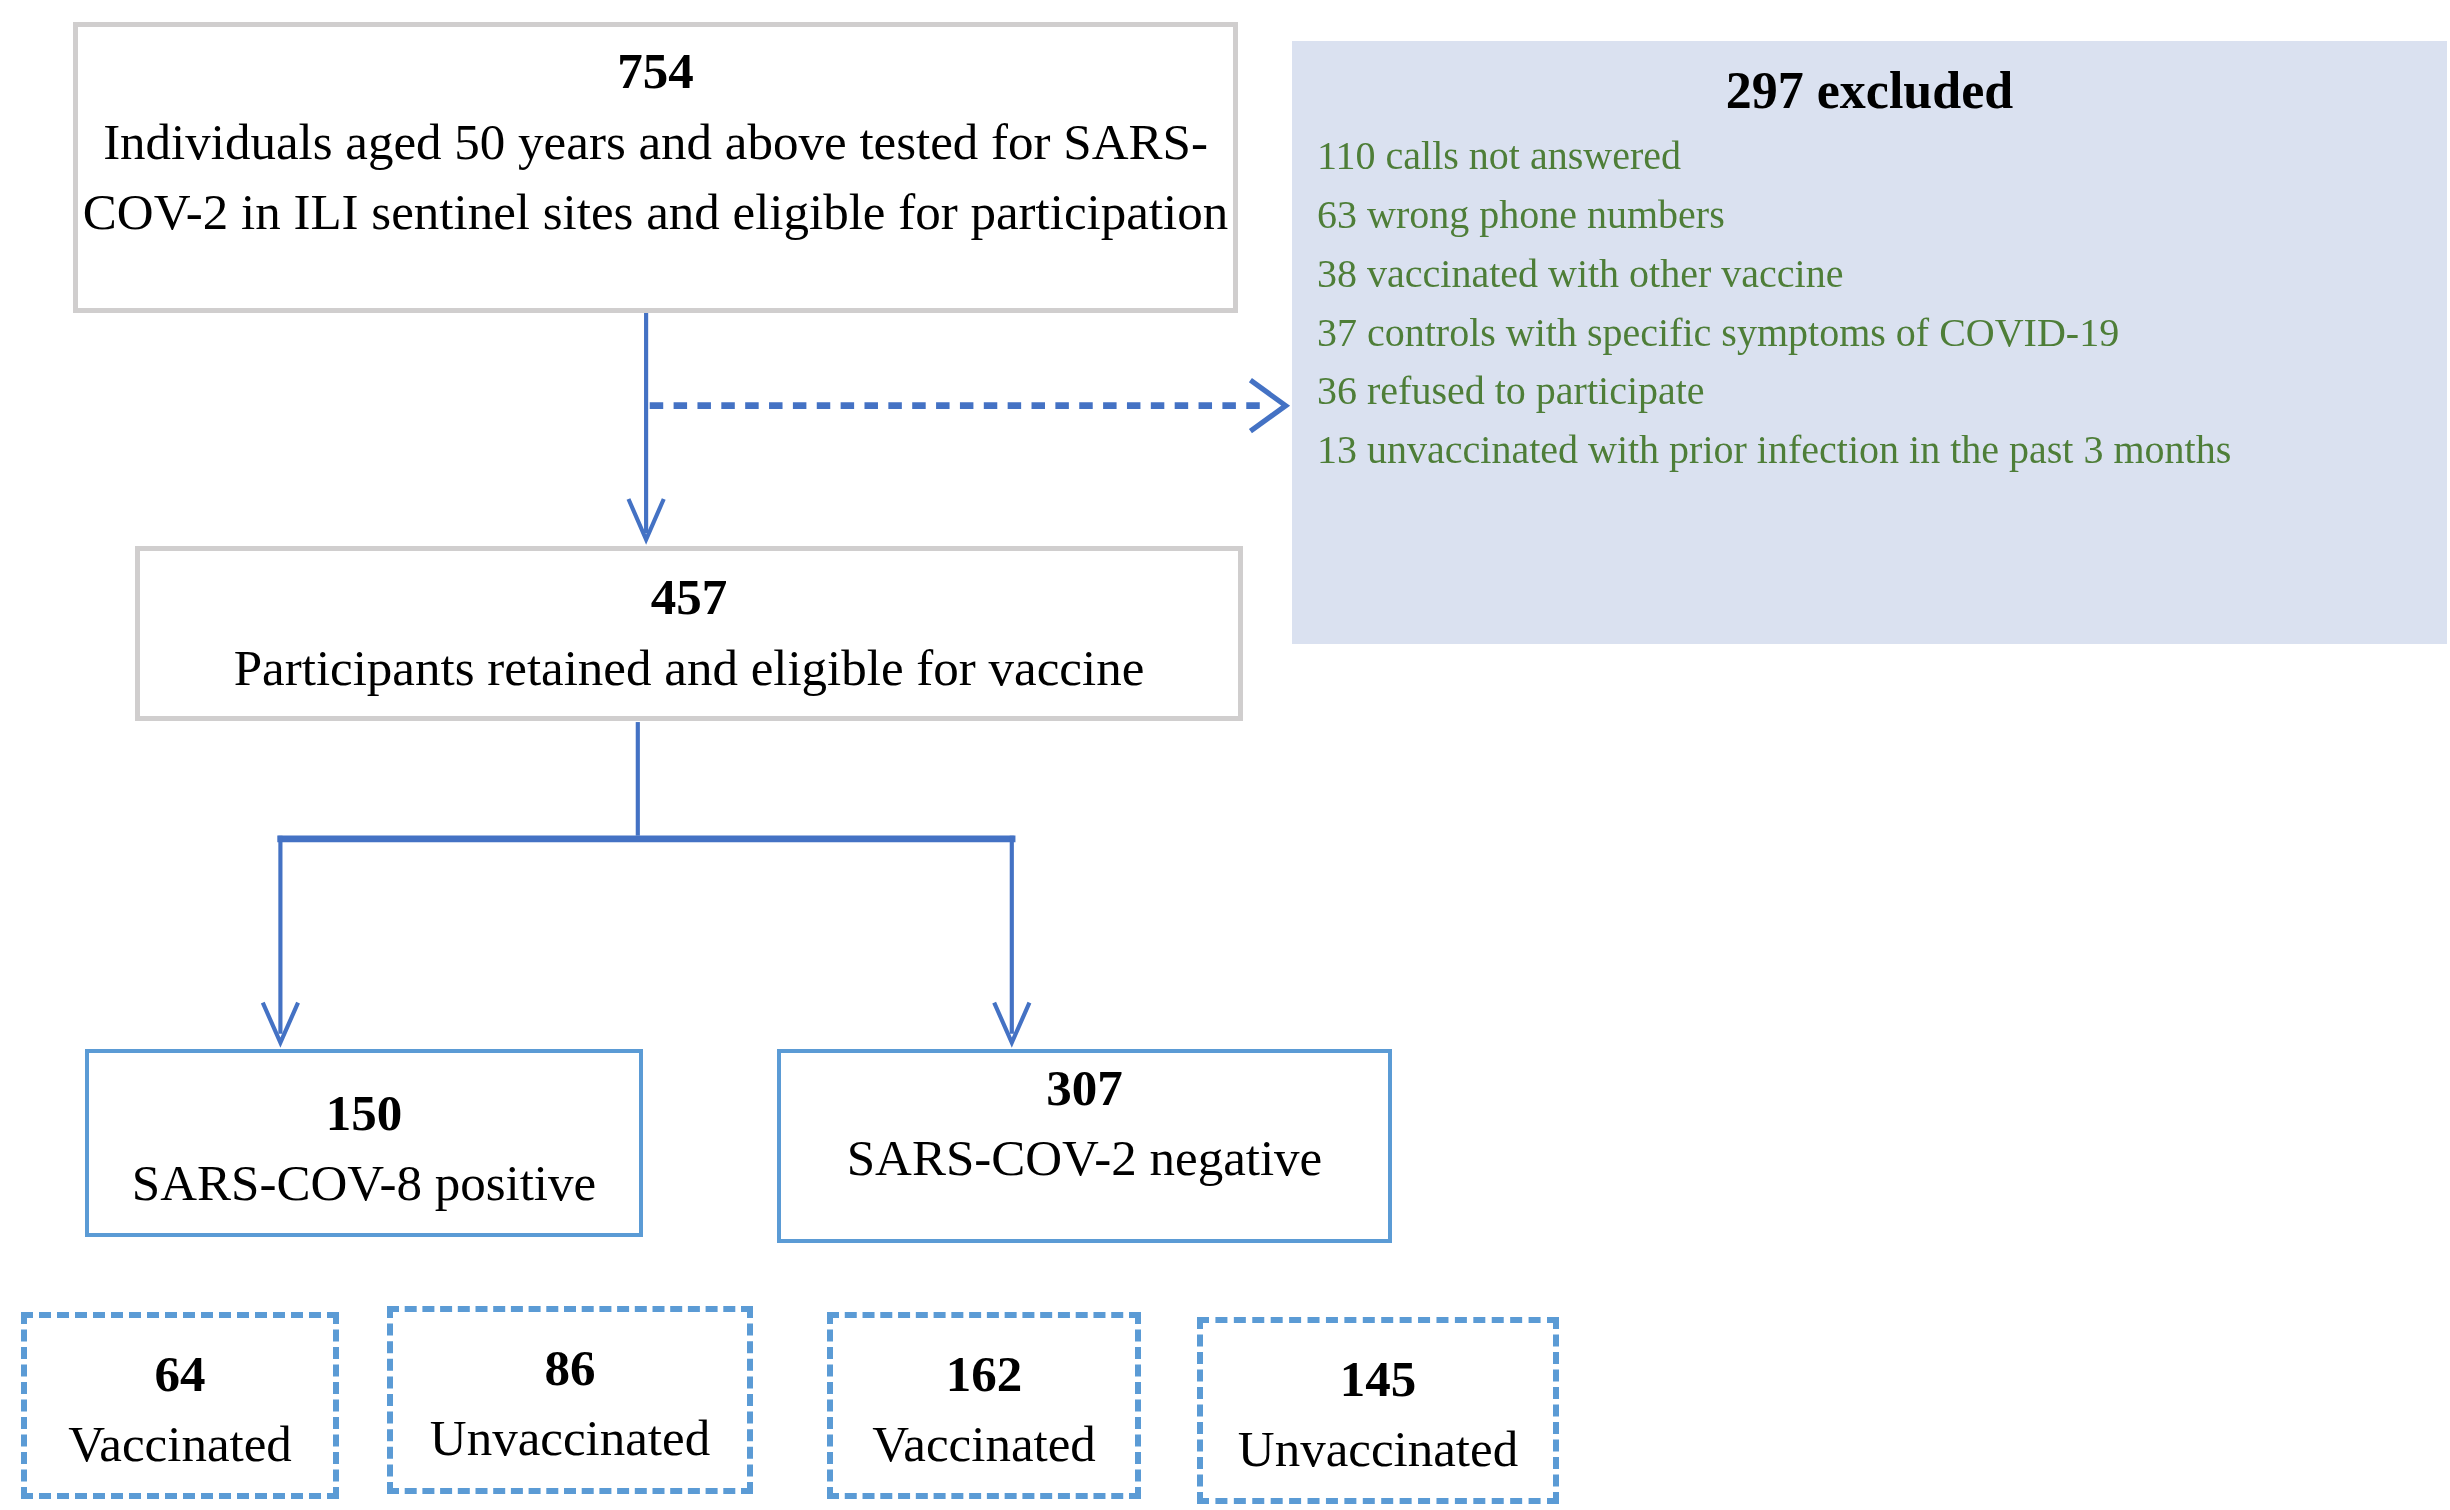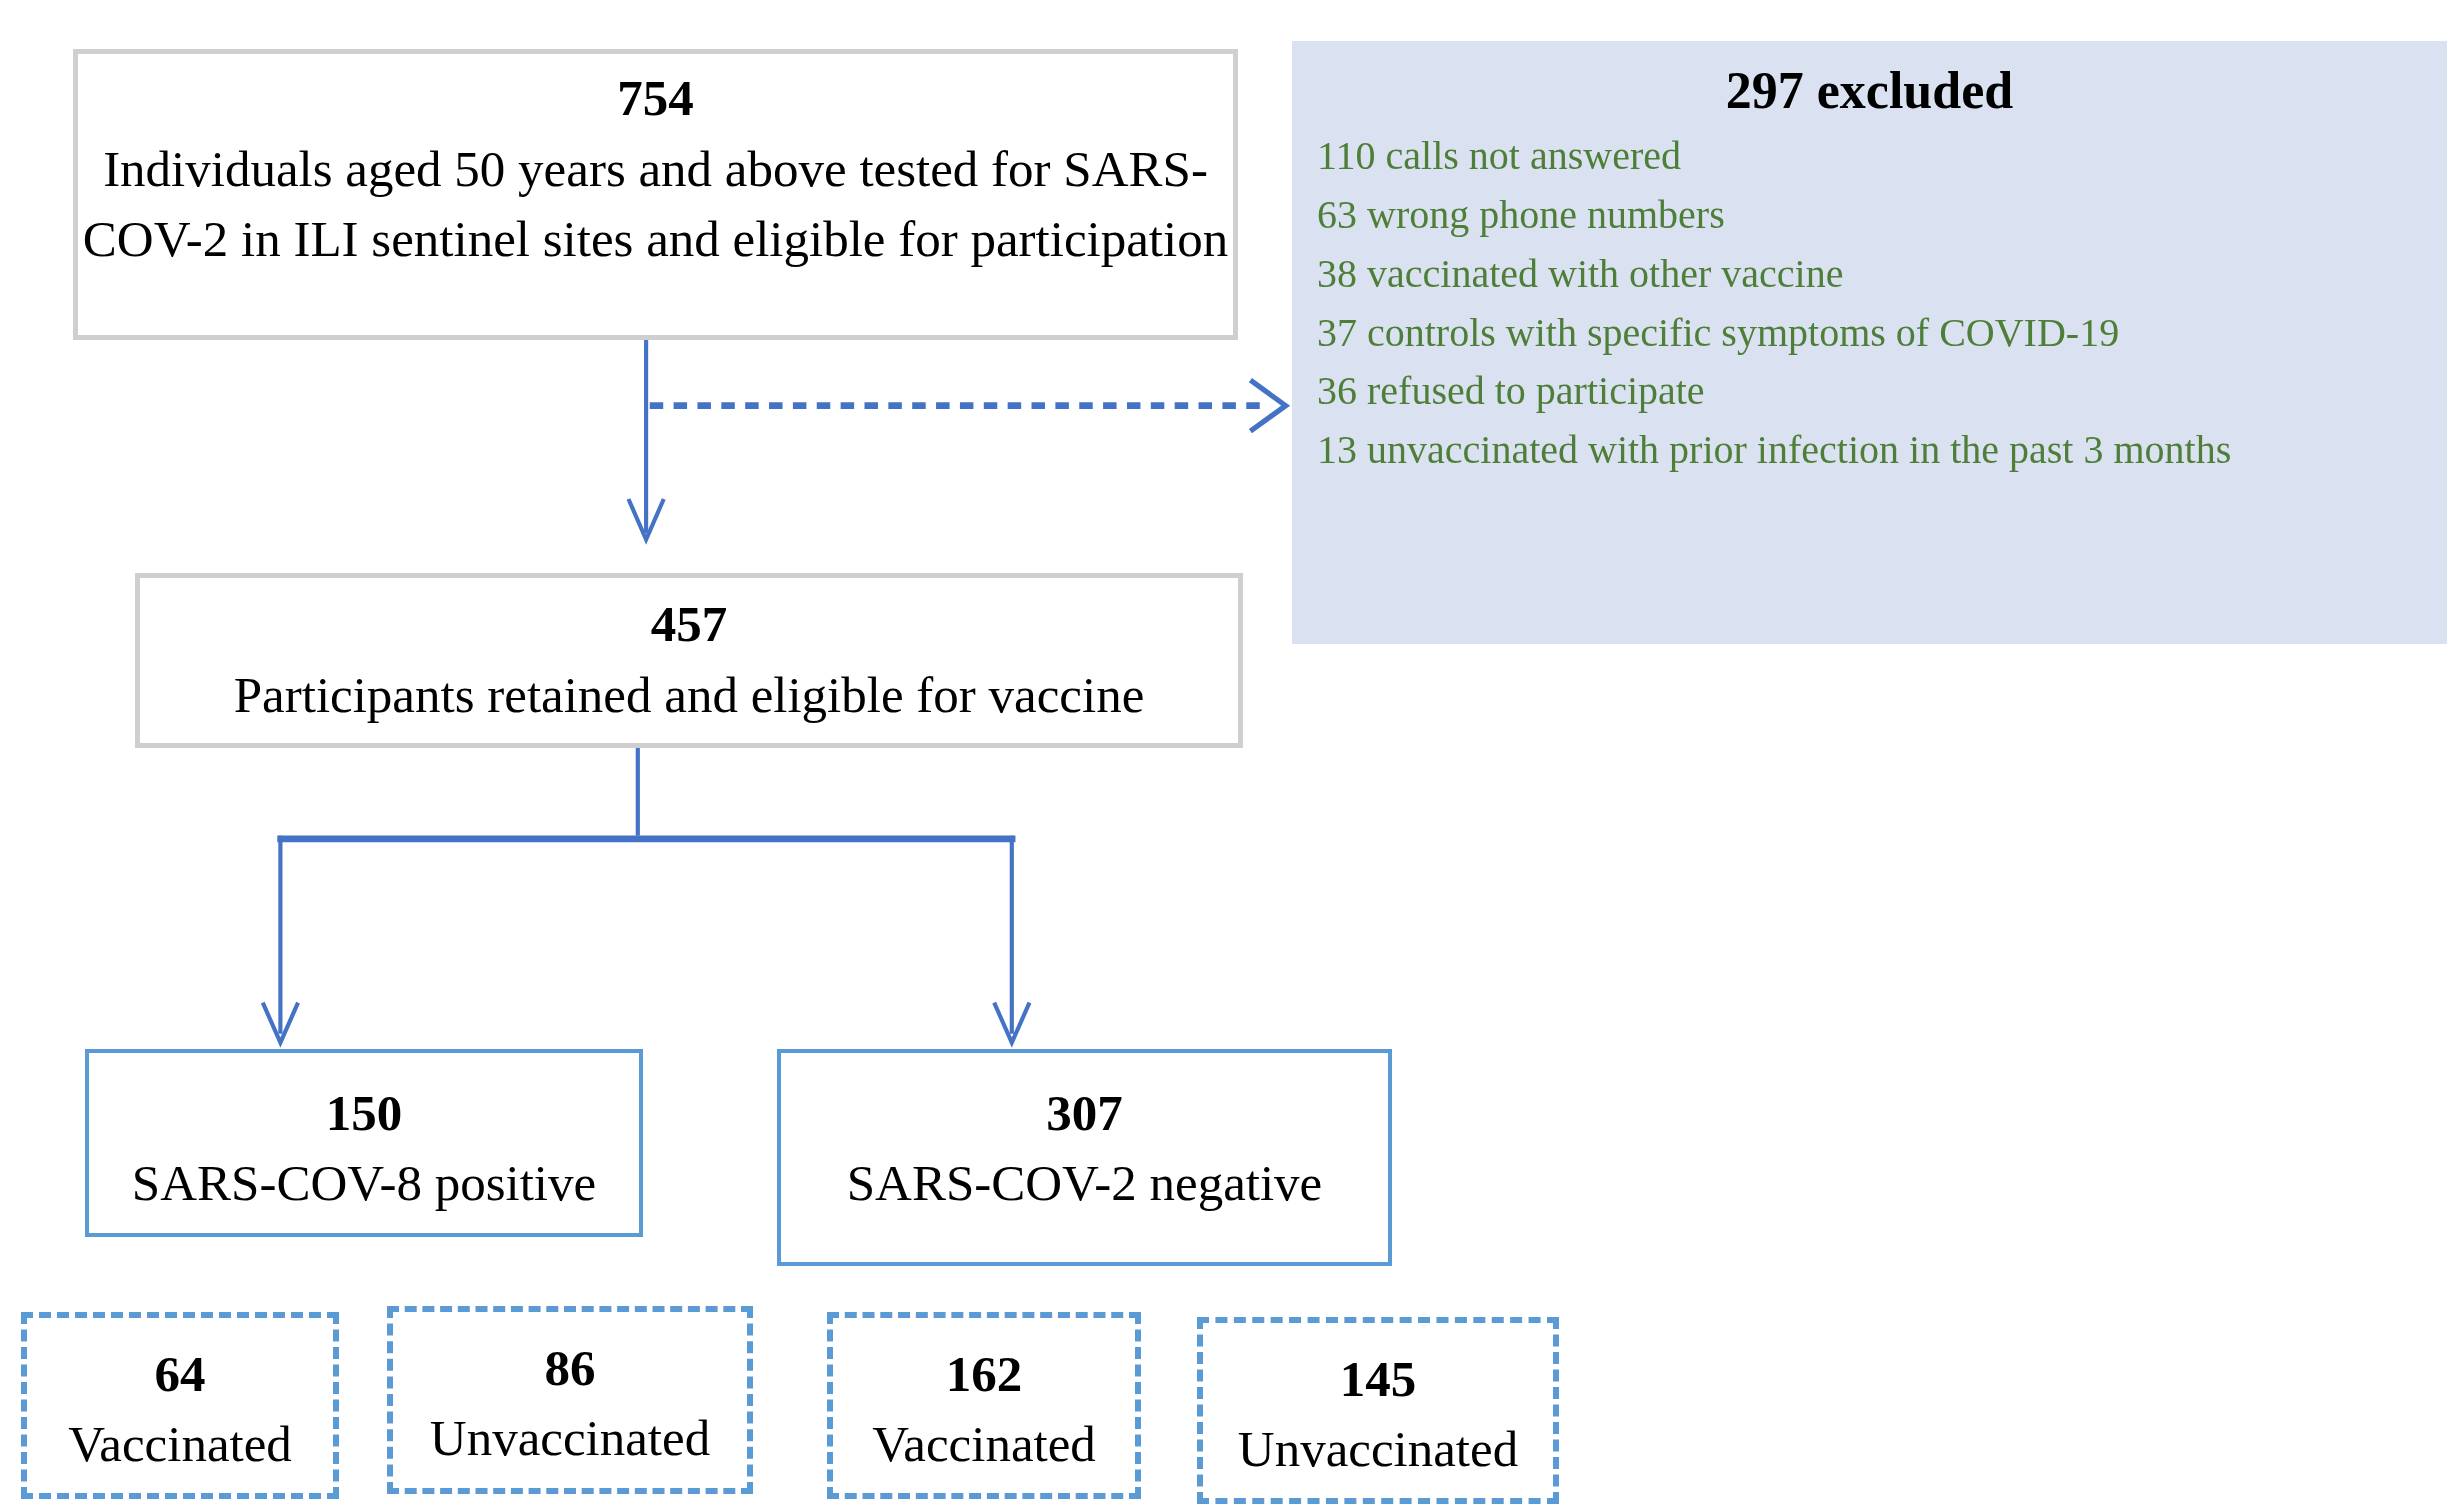--- a/index.html
+++ b/index.html
@@ -21,21 +21,21 @@
   .connectors line, .connectors polyline {
     stroke: var(--connector-blue, #4472c4);
     fill: none;
   }
   .box {
     position: absolute;
     box-sizing: border-box;
     text-align: center;
     background: #ffffff;
   }
-  .gray-border  { border: 5.2px solid var(--box-border-gray, #d0cece); margin-top: 27px; }
+  .gray-border  { border: 5.2px solid var(--box-border-gray, #d0cece); }
   .blue-border  { border: 4.7px  solid var(--result-border-blue, #5b9bd5); }
   .dashed-border{ border: 6.2px dashed var(--result-border-blue, #5b9bd5); }
   .num { font-weight: bold; font-size: 51px; line-height: 1.38; }
   .txt { font-size: 51px; line-height: 1.38; }
 
   .enrollment-box { left: 73px; top: 22px; width: 1165px; height: 291px; padding-top: 9.3px; }
   .enrollment-box .txt { padding: 0 2px; }
 
   .excluded-box {
     left: 1292px; top: 22px; width: 1155px; height: 603px;
@@ -48,21 +48,21 @@
   .excluded-title { text-align: center; font-weight: bold; font-size: 52px; line-height: 1.4; color: #000; }
   .excluded-item {
     color: var(--excluded-item-green, #4e7e38);
     font-size: 40px;
     line-height: 1.47;
   }
   .excluded-item.justify { text-align: justify; text-align-last: left; }
 
   .retained-box { left: 135px;  top: 546px; width: 1108px; height: 175px; padding-top: 11.4px; }
   .positive-box { left: 85px;  top: 1049px; width: 558px; height: 188px; padding-top: 25px; }
-  .negative-box { left: 777px; top: 1049px; width: 615px; height: 217px; padding-top: 25px; }
+  .negative-box { left: 777px; top: 1049px; width: 615px; height: 194px; }
 
   .outcome-1 { left: 21px;   top: 1312px; width: 318px; height: 187px; padding-top: 21px; }
   .outcome-2 { left: 387px;  top: 1306px; width: 366px; height: 188px; padding-top: 21px; }
   .outcome-3 { left: 827px; top: 1312px; width: 314px; height: 187px; padding-top: 21px; }
   .outcome-4 { left: 1197px; top: 1317px; width: 362px; height: 187px; padding-top: 21px; }
 </style>
 </head>
 <body>
 
 <div class="canvas">

